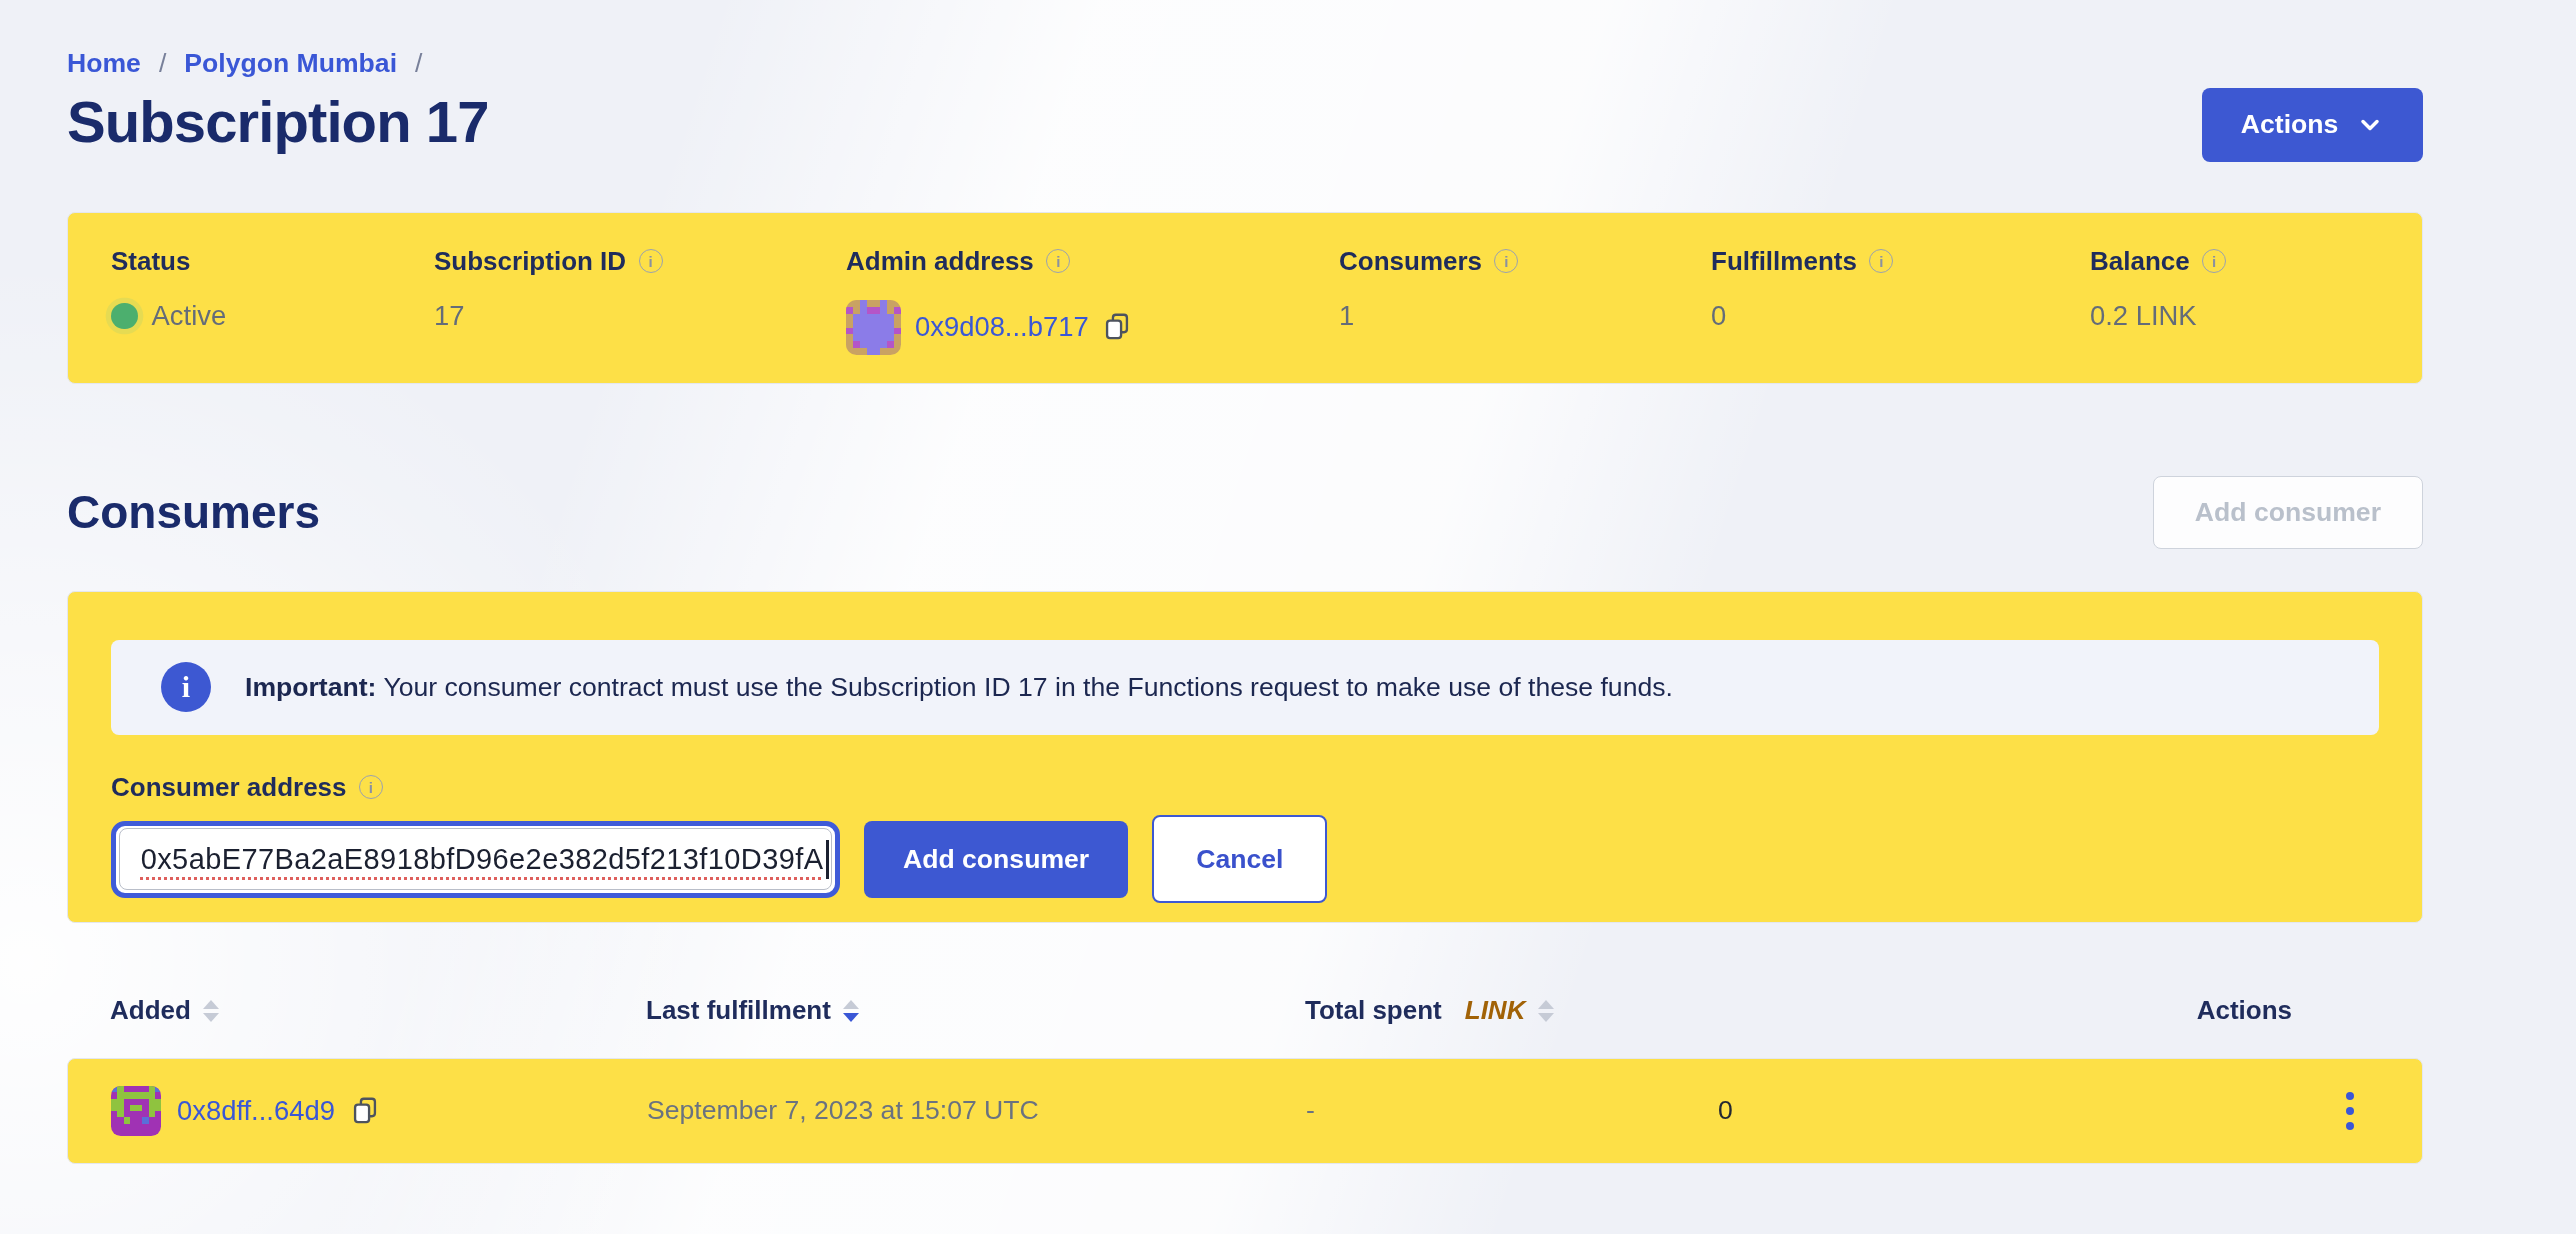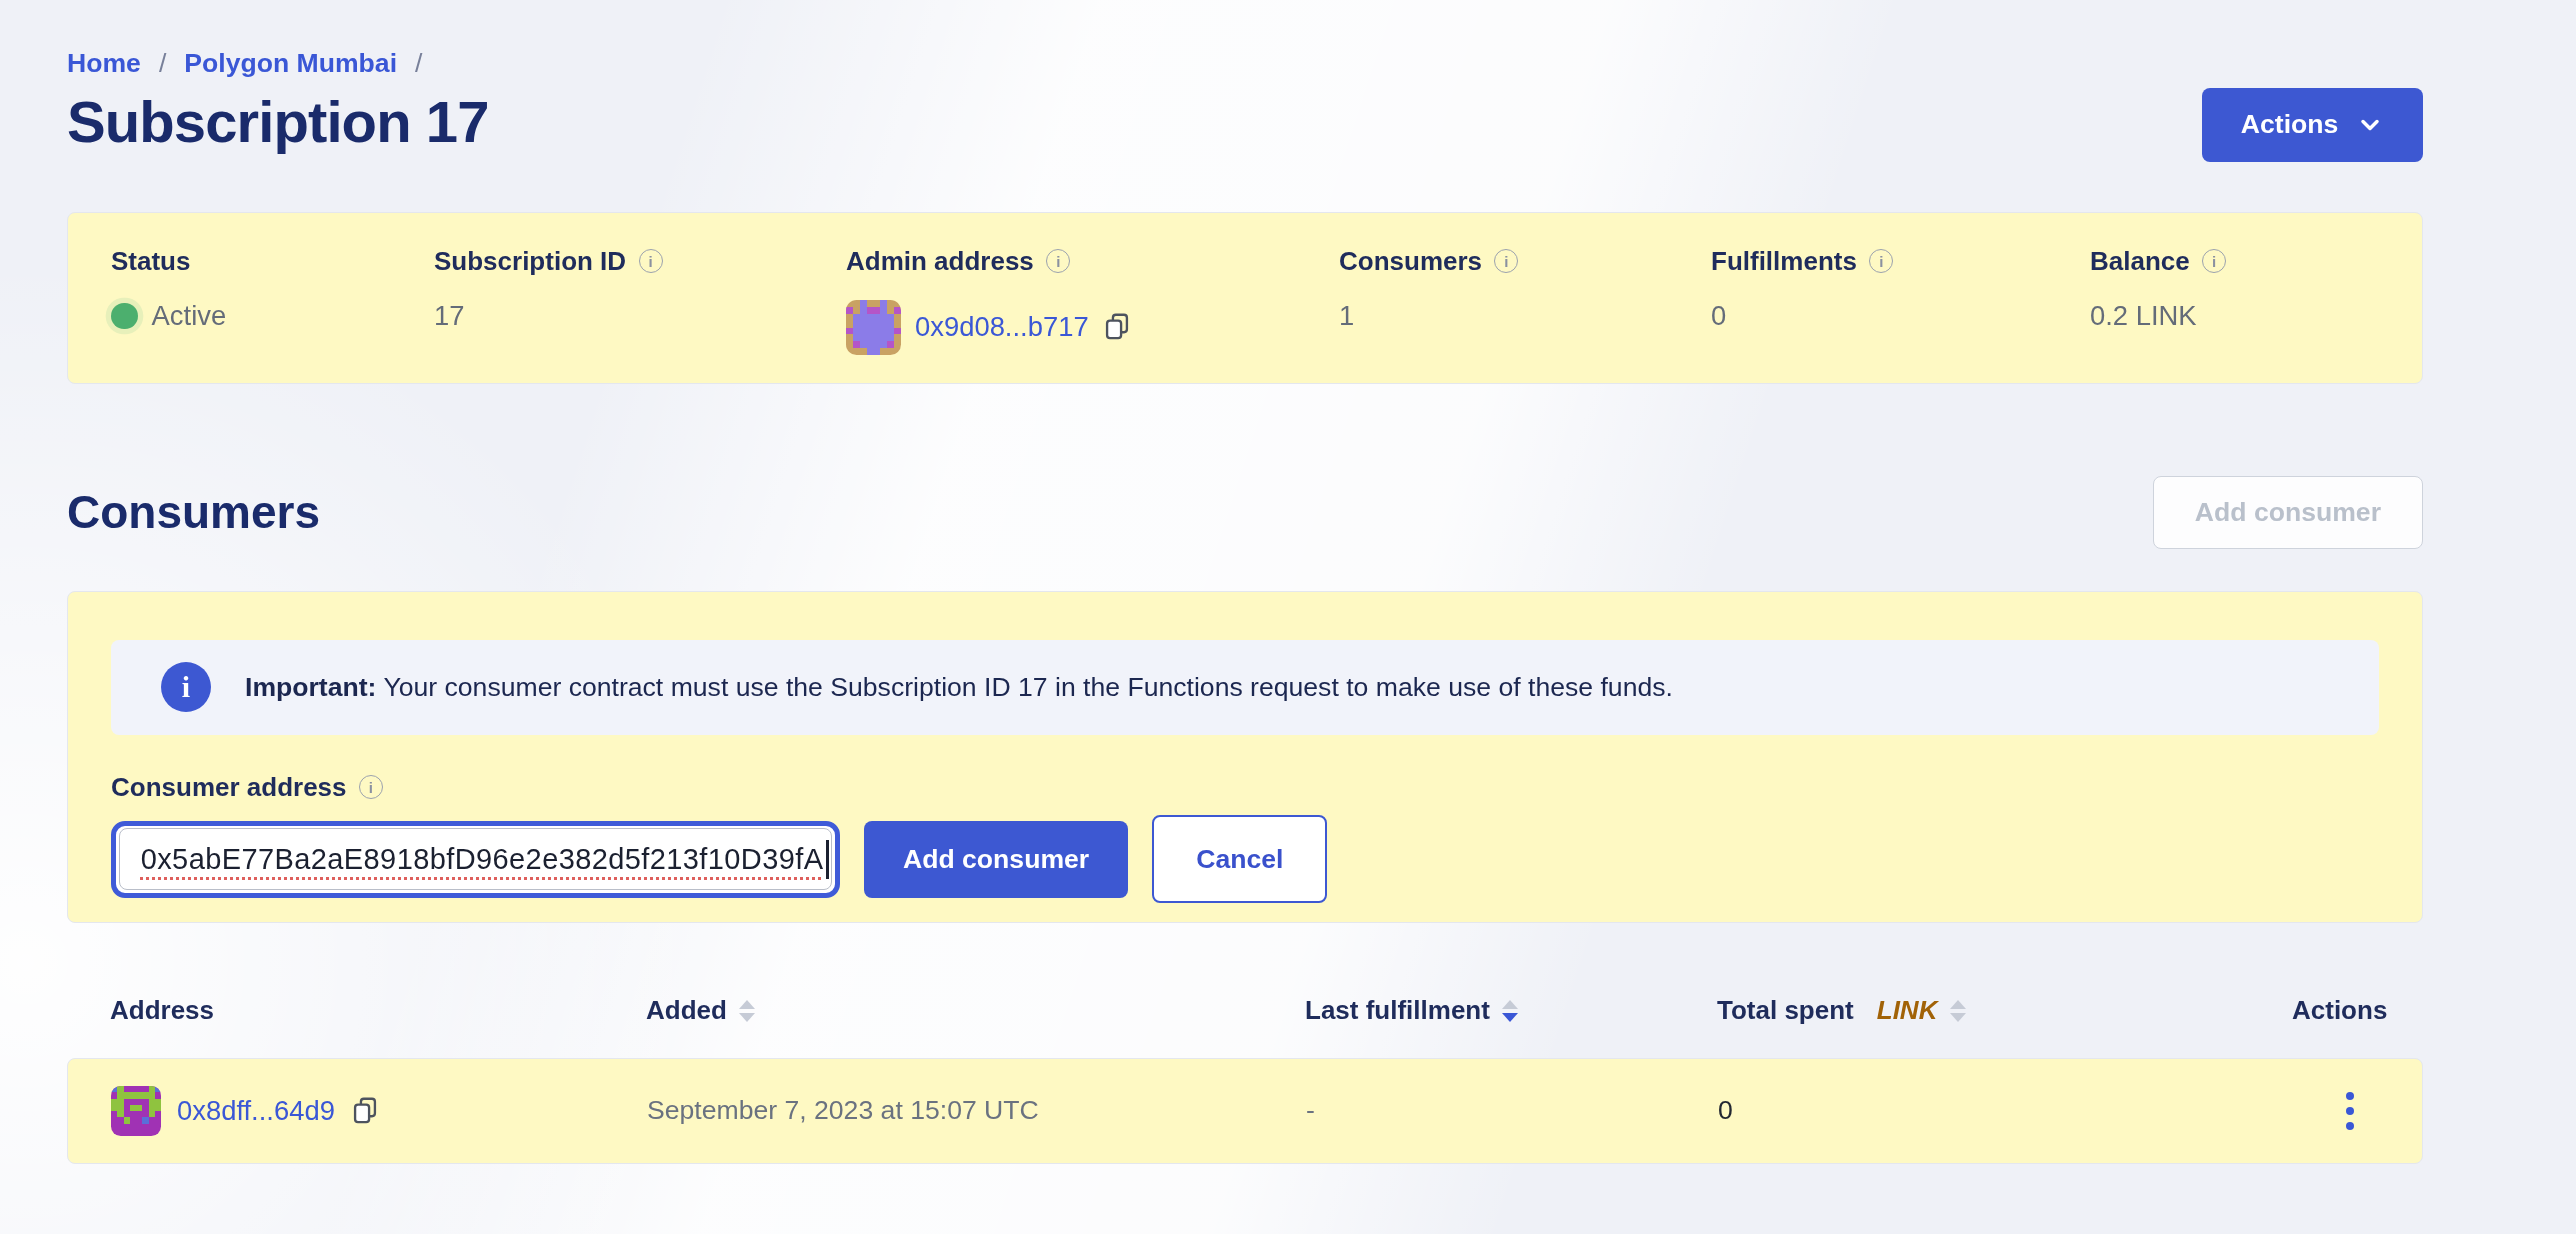--- a/index.html
+++ b/index.html
@@ -28,21 +28,21 @@
   
   .header-row { display:flex; justify-content:space-between; margin-top:8.9px; margin-bottom:50px; }
   h1 { font-size:58px; font-weight:700; color:#1a2b6b; letter-spacing:-0.9px; }
   .btn { border:none; border-radius:8px; cursor:pointer; font-family:inherit; font-weight:700; display:inline-flex; align-items:center; justify-content:center; }
   .btn-primary { background:#3d58d2; color:#fff; font-size:26.6px; height:74px; padding:0 39px; }
   .btn-primary .chev { margin-left:17.7px; display:inline-flex; }
   .btn-outline { background:#fff; border:2.7px solid #3d58d2; color:#3a51cc; font-size:26.6px; height:88px; padding:0 42px; }
   .btn-disabled { background:#fdfdfe; border:1.8px solid #ced3dc; color:#b9c0cb; font-size:26.6px; height:73px; padding:0 41px; cursor:default; }
 
   
-  .card { background:#fef9c3; border:0.9px solid #e4e7ee; border-radius:8px; }
+  .card { background:#fde047; border:0.9px solid #e4e7ee; border-radius:8px; }
 
   
   .summary-card { height:172px; padding:33px 0 0 43px; display:grid; grid-template-columns:323px 412px 493px 372px 379px auto; }
   .sum-label { display:flex; align-items:center; gap:12.4px; font-size:26px; font-weight:700; color:#1f2c5c; margin-bottom:23px; }
   .sum-value { font-size:27.4px; color:#646c79; display:flex; align-items:center; gap:14px; }
   .info-icon { width:24px; height:24px; border:1.8px solid #9ba2ae; border-radius:50%; display:inline-flex; align-items:center; justify-content:center; color:#8b91a0; font-size:15px; font-weight:600; flex:none; }
   .info-icon::after { content:"i"; }
   .status-dot { width:26.6px; height:26.6px; border-radius:50%; background:#4caf6e; box-shadow:0 0 0 5.3px rgba(110,190,140,.16); flex:none; }
   .addr-link { color:#3a57d6; text-decoration:none; font-size:27.4px; cursor:pointer; }
   .identicon { width:55px; height:55px; border-radius:10.6px; overflow:hidden; flex:none; display:inline-flex; }
@@ -213,23 +213,20 @@
           <span class="address-text">0x5abE77Ba2aE8918bfD96e2e382d5f213f10D39fA</span>
           <span class="caret"></span>
         </div>
       </div>
       <button class="btn btn-primary" style="height:77px;">Add consumer</button>
       <button class="btn btn-outline">Cancel</button>
     </div>
   </section>
 
   <div class="table-header tbl-grid">
-    <div class="th-cell">
-      <span>Address</span>
-    </div>
     <div class="th-cell">
       <span>Added</span>
       <span class="sort">
           <span class="up"></span>
           <span class="down"></span>
         </span>
     </div>
     <div class="th-cell">
       <span>Last fulfillment</span>
       <span class="sort desc">

